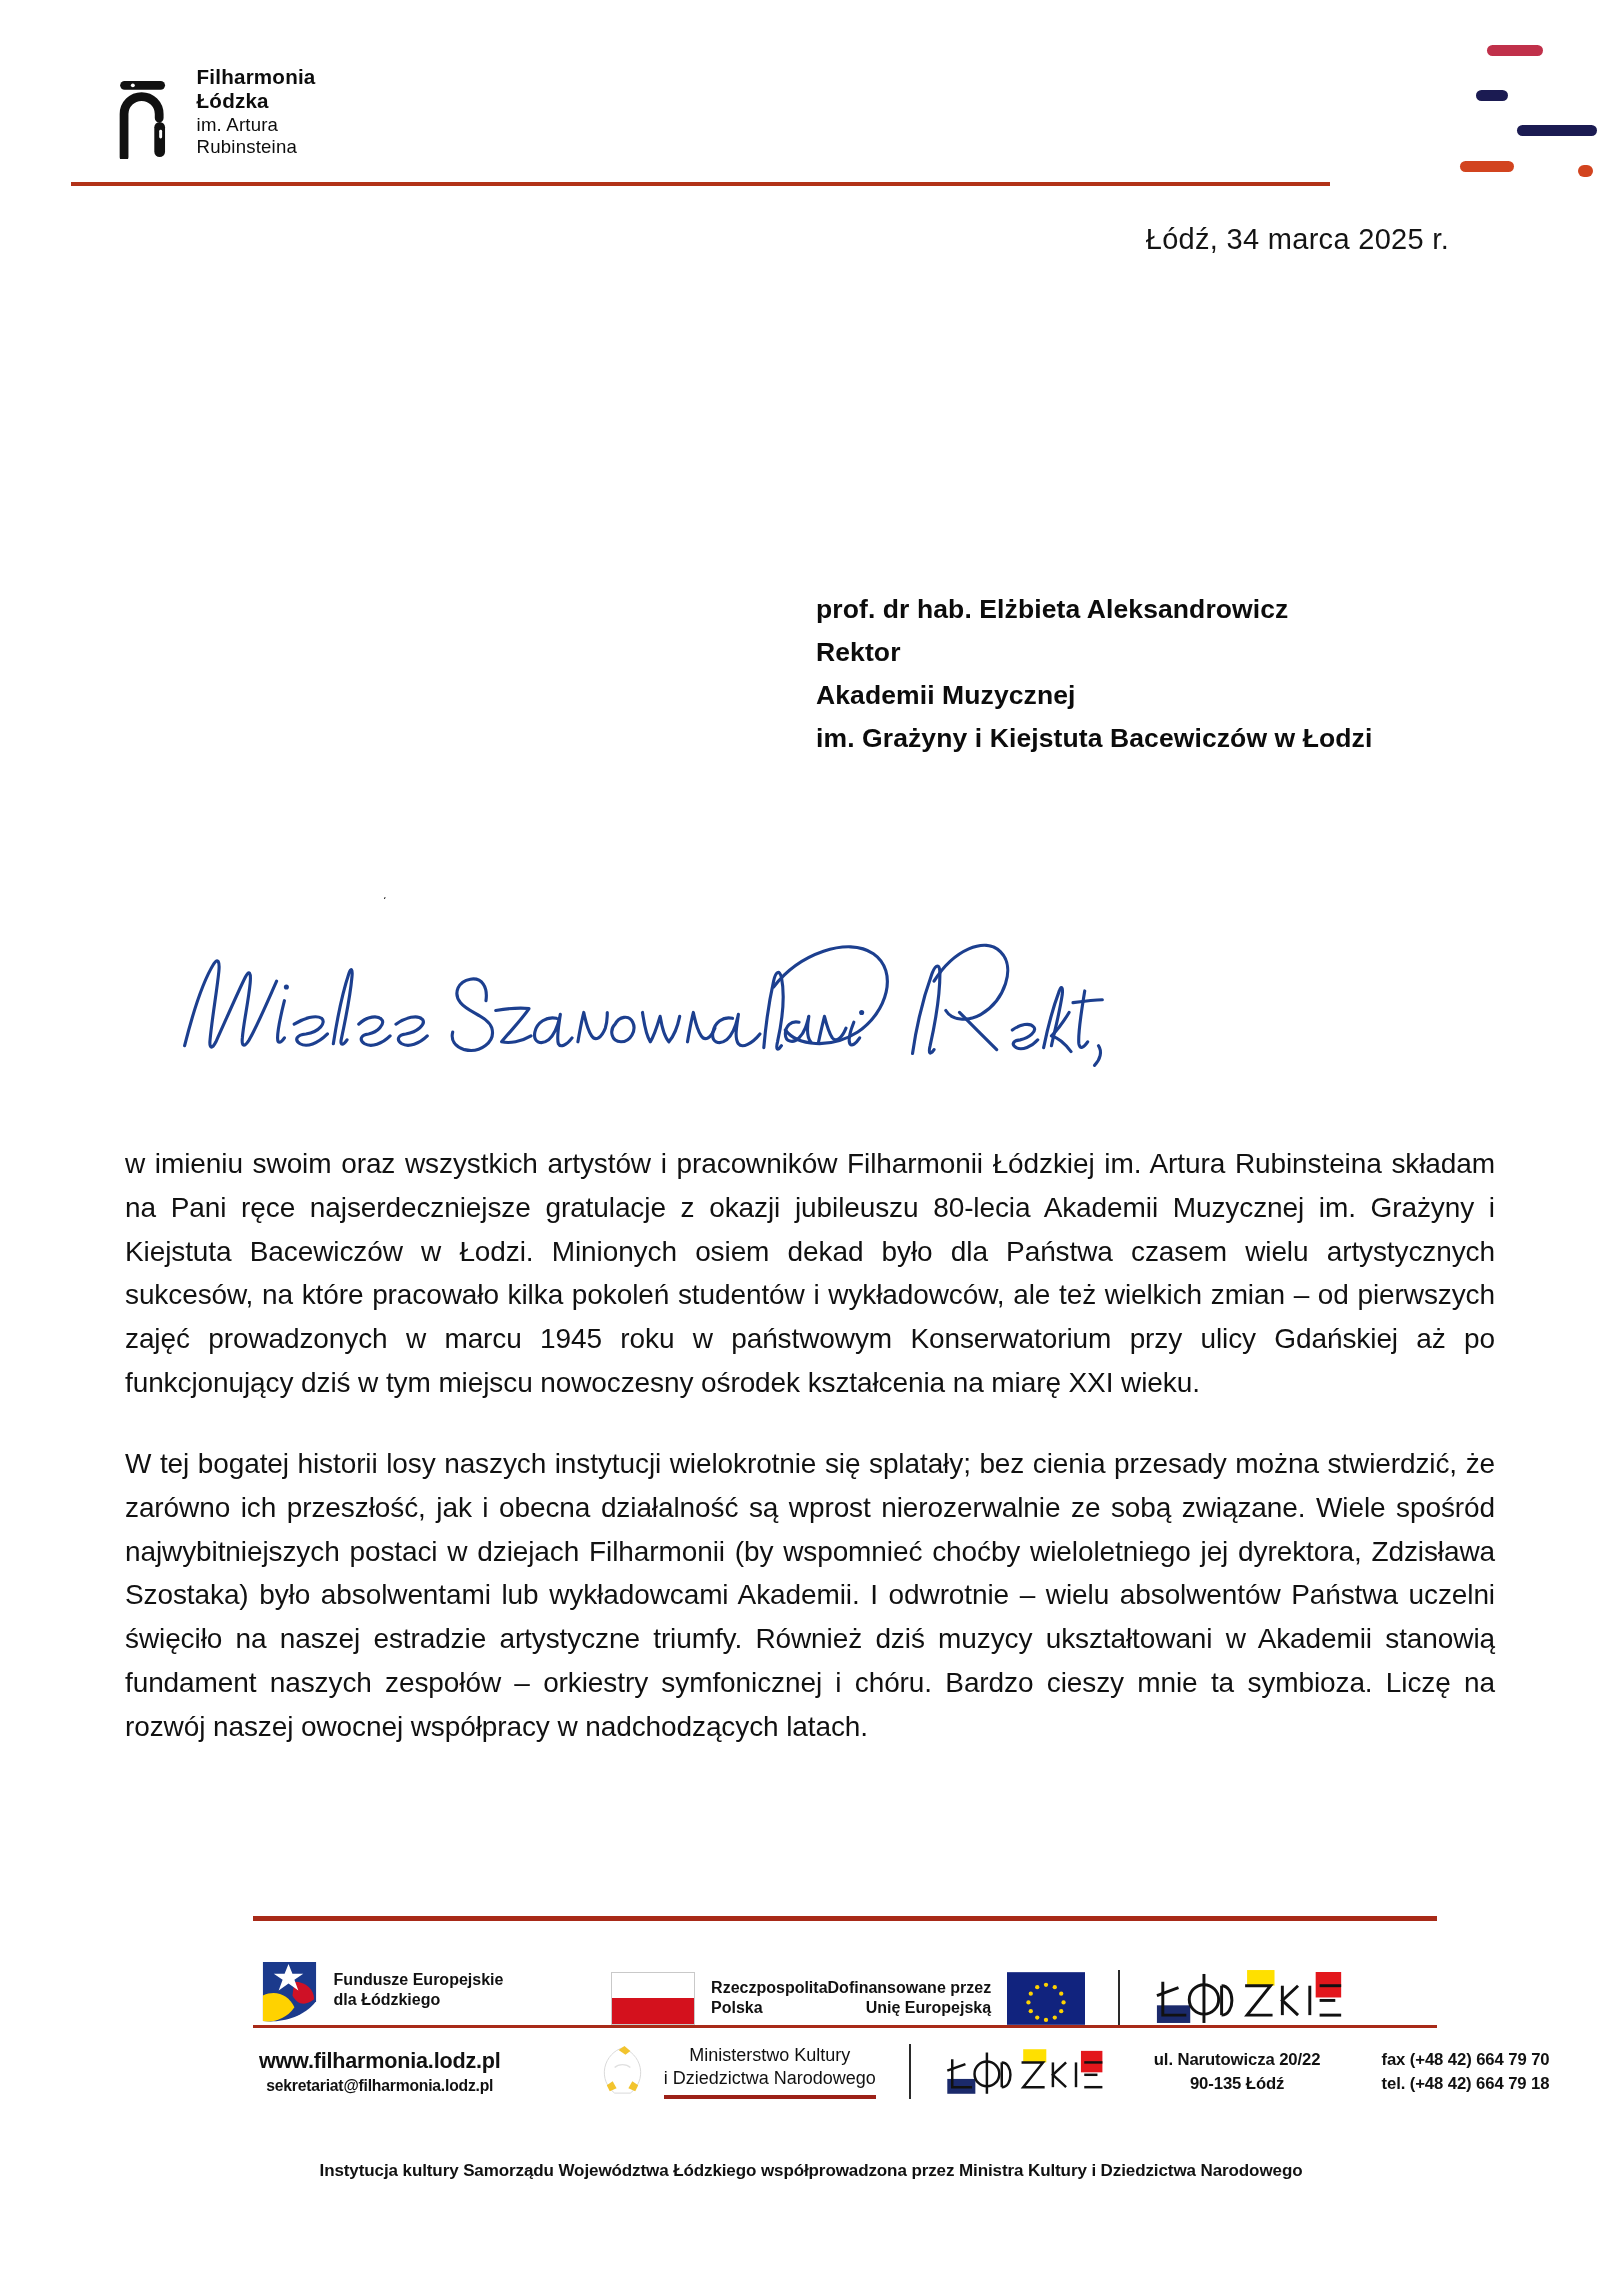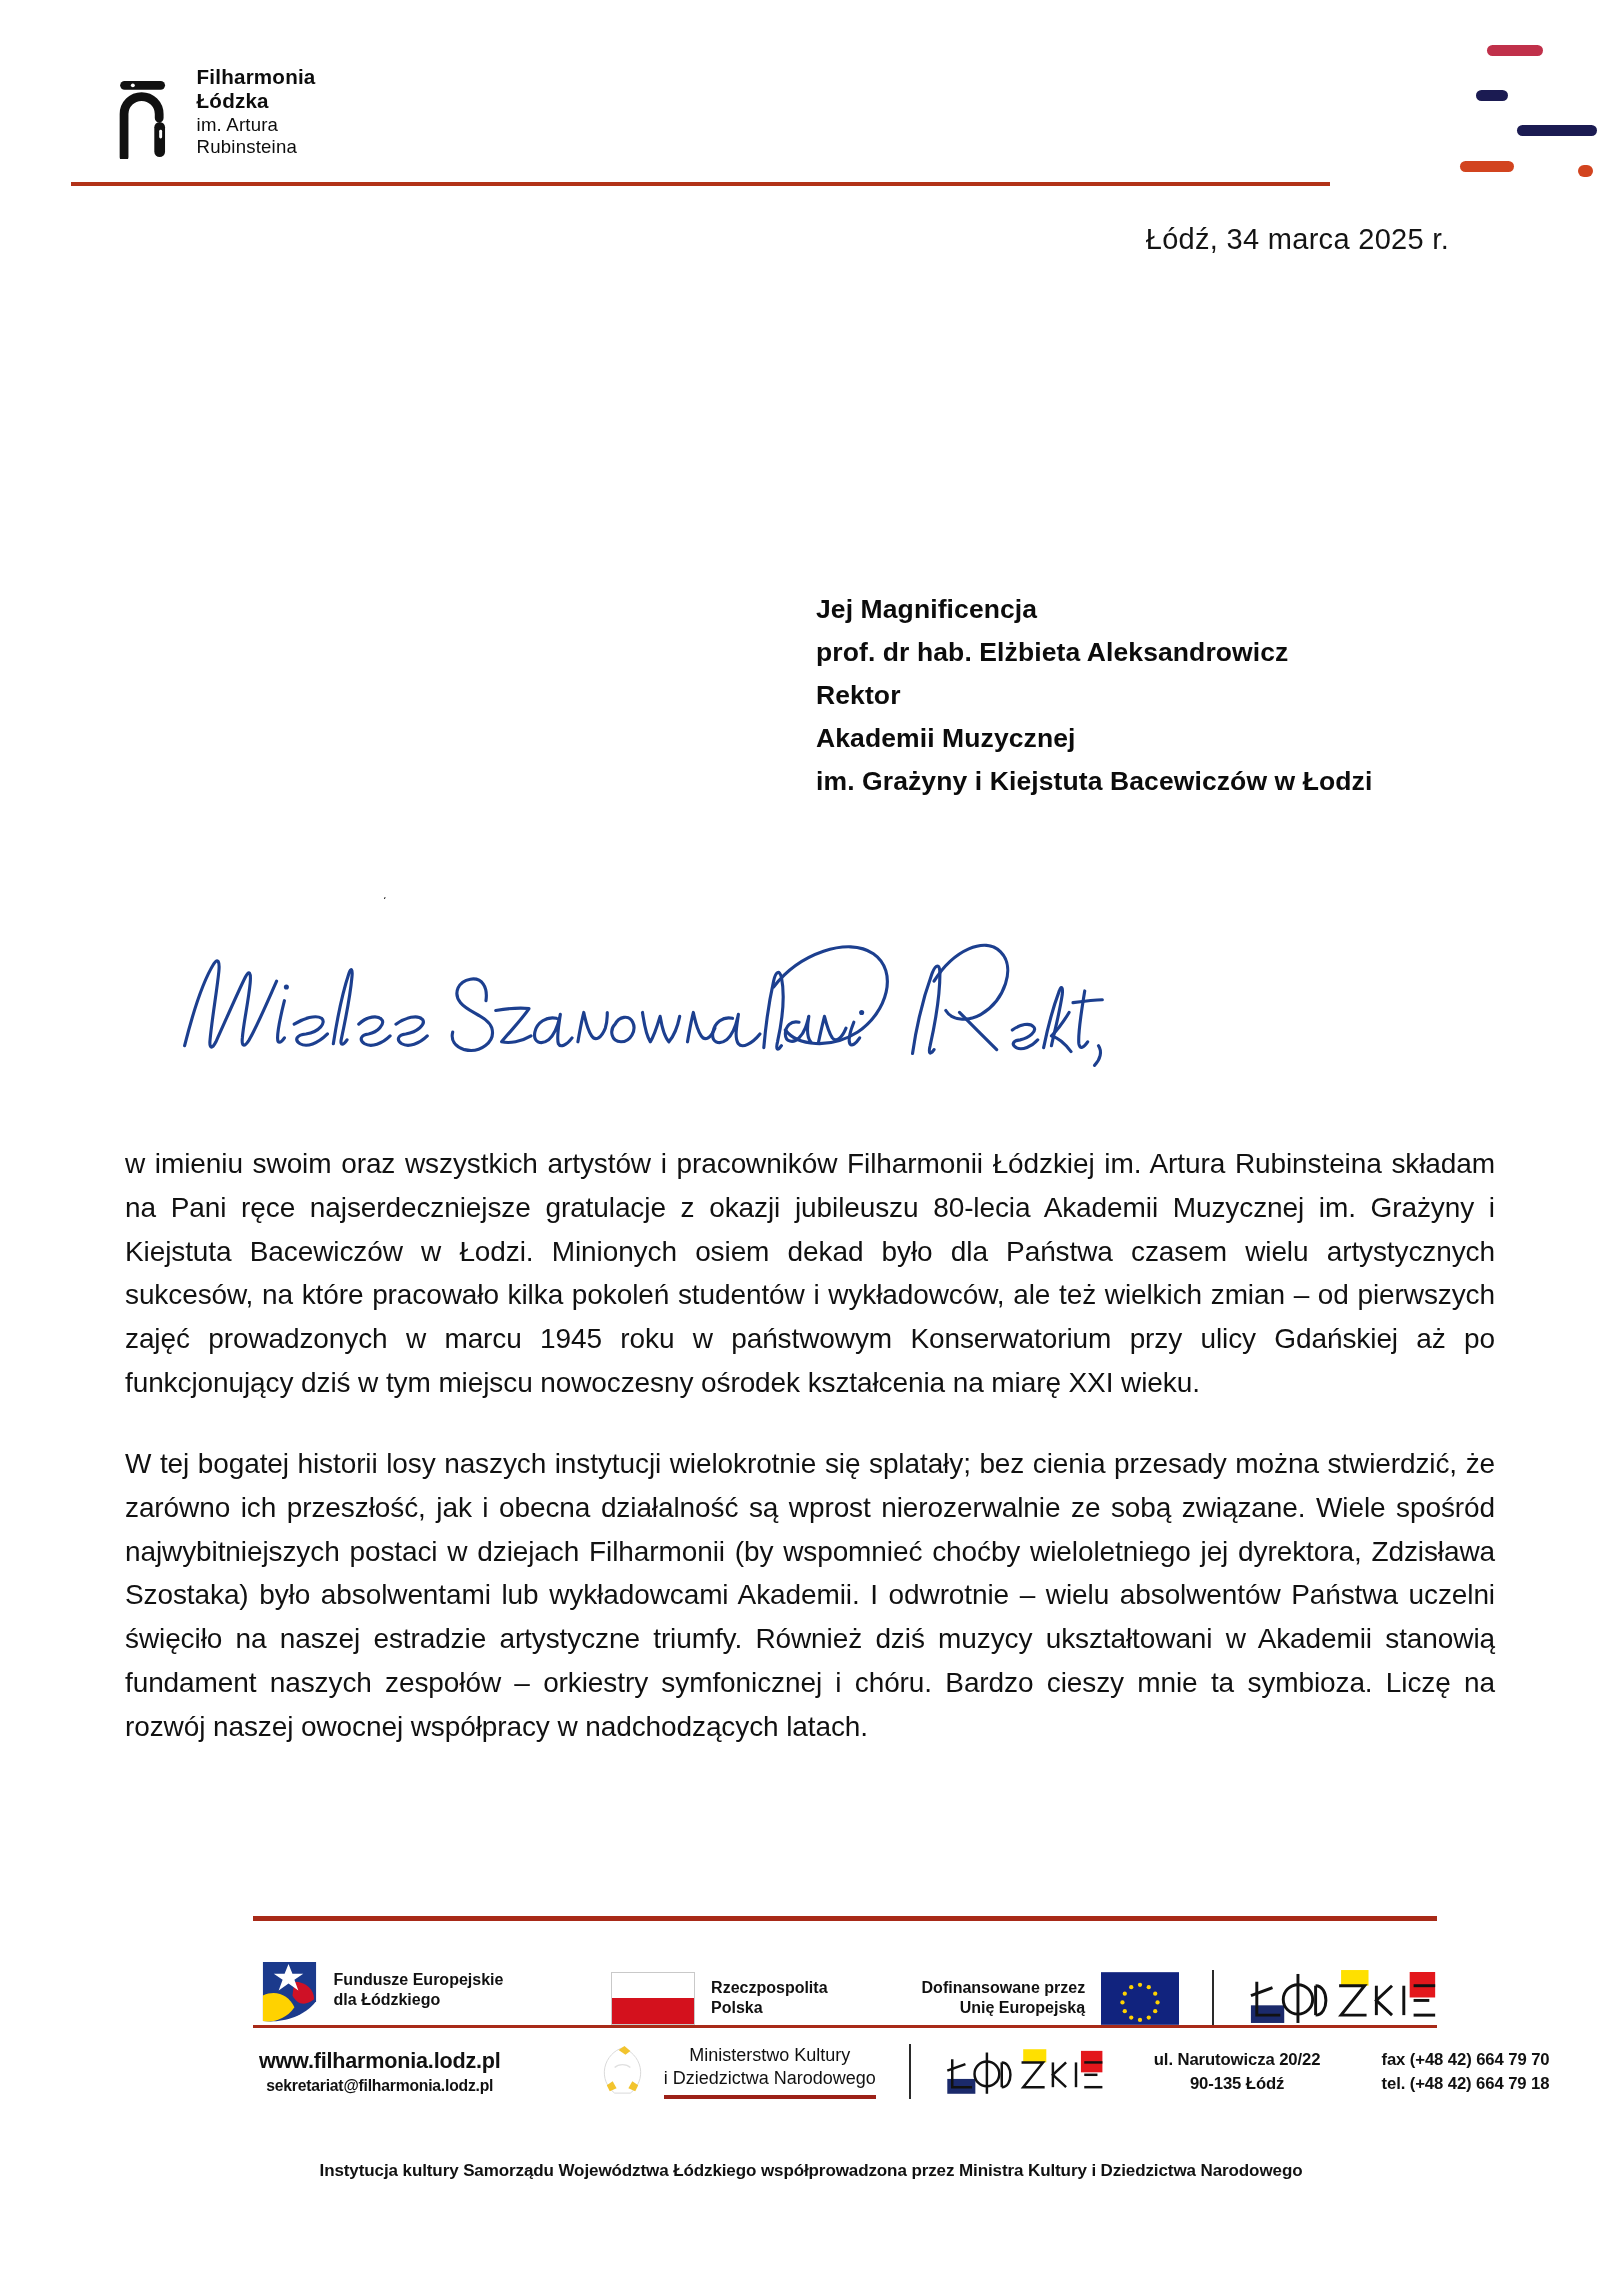--- a/index.html
+++ b/index.html
@@ -140,21 +140,21 @@
     color: #111;
     white-space: nowrap;
   }
   .rp-block { display: flex; align-items: center; gap: 15.7px; flex: none; margin-left: 108px; }
   .pl-flag {
     width: 82px; height: 51px;
     border: 1px solid #c9c9c9;
     background: linear-gradient(to bottom, #ffffff 0 50%, #d4111d 50% 100%);
     flex: none;
   }
-  .ue-block { display: flex; align-items: center; gap: 15.7px; flex: none; margin-left: 94px; }
+  .ue-block { display: flex; align-items: center; gap: 15.7px; flex: none; }
   .ue-label {
     font-size: 16px; font-weight: bold; line-height: 1.28;
     color: #111; white-space: nowrap; text-align: right;
   }
   .ue-flag { width: 78px; height: 53px; flex: none; }
 
   .vsep { width: 2px; height: 55px; background: #2a2a2a; margin: 0 33px; flex: none; }
 
   .lodzkie { width: 196px; height: 57px; flex: none; }
   .lodzkie-sm { width: 165px; height: 49px; flex: none; }
@@ -219,21 +219,20 @@
   <div class="dash" style="left:1476px; top:90px; width:32px; height:10.8px; background:#1b1b52;"></div>
   <div class="dash" style="left:1517px; top:125px; width:80px; height:10.8px; background:#1b1b52;"></div>
   <div class="dash" style="left:1460px; top:161px; width:54px; height:10.8px; background:#d2441f;"></div>
   <div class="dash" style="left:1578px; top:165px; width:14.7px; height:11.8px; background:#d2441f;"></div>
 
   <div class="header-rule"></div>
 
   <div class="date-line">Łódź, 34 marca 2025 r.</div>
 
   <div class="addressee">
-    <div>Jej Magnificencja</div>
     <div>prof. dr hab. Elżbieta Aleksandrowicz</div>
     <div>Rektor</div>
     <div>Akademii Muzycznej</div>
     <div>im. Grażyny i Kiejstuta Bacewiczów w Łodzi</div>
   </div>
 
   <svg class="salutation-svg" viewBox="0 0 960 185">
     <g fill="none" stroke="#1c3f8f" stroke-width="3.2" stroke-linecap="round" stroke-linejoin="round">
 
       <path d="M12 152 C22 112 32 84 42 68 C46 62 48 66 47 76 C45 96 40 124 38 146 C37 155 40 156 44 148 C54 126 66 98 74 82 C78 74 80 77 79 88 C77 108 72 130 71 144 C70 153 73 154 78 146 C88 128 98 104 106 86"></path>

